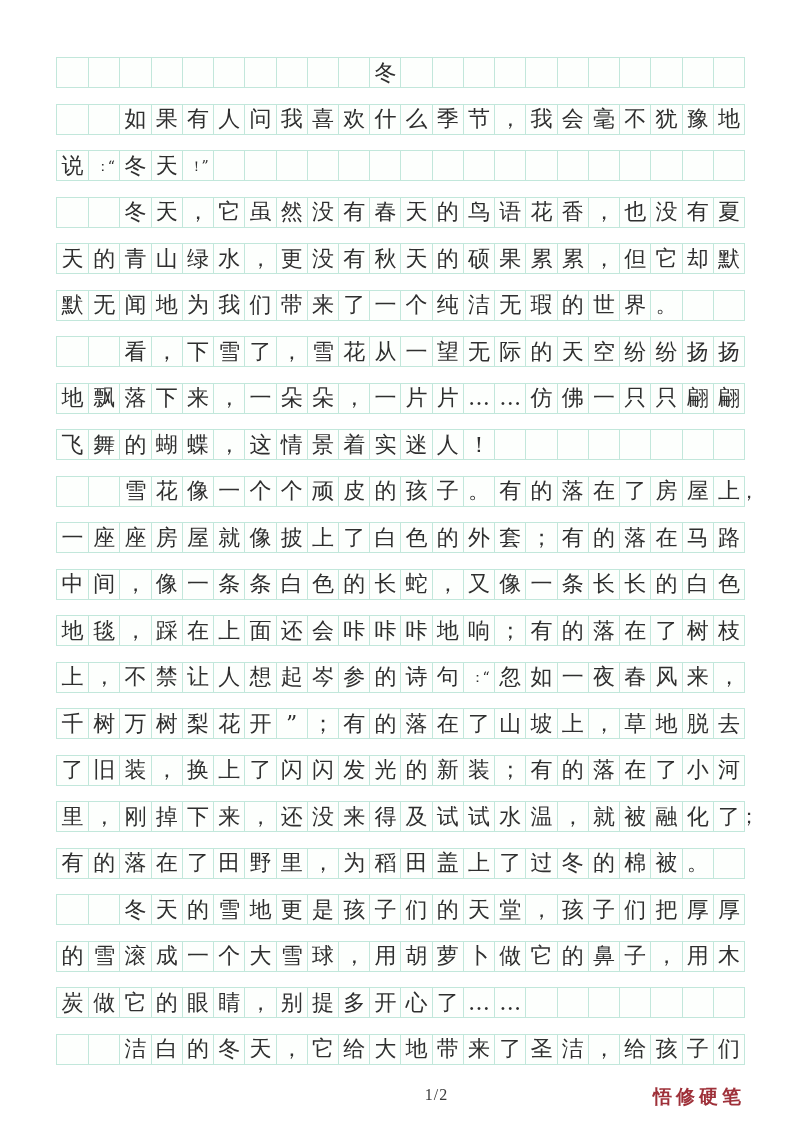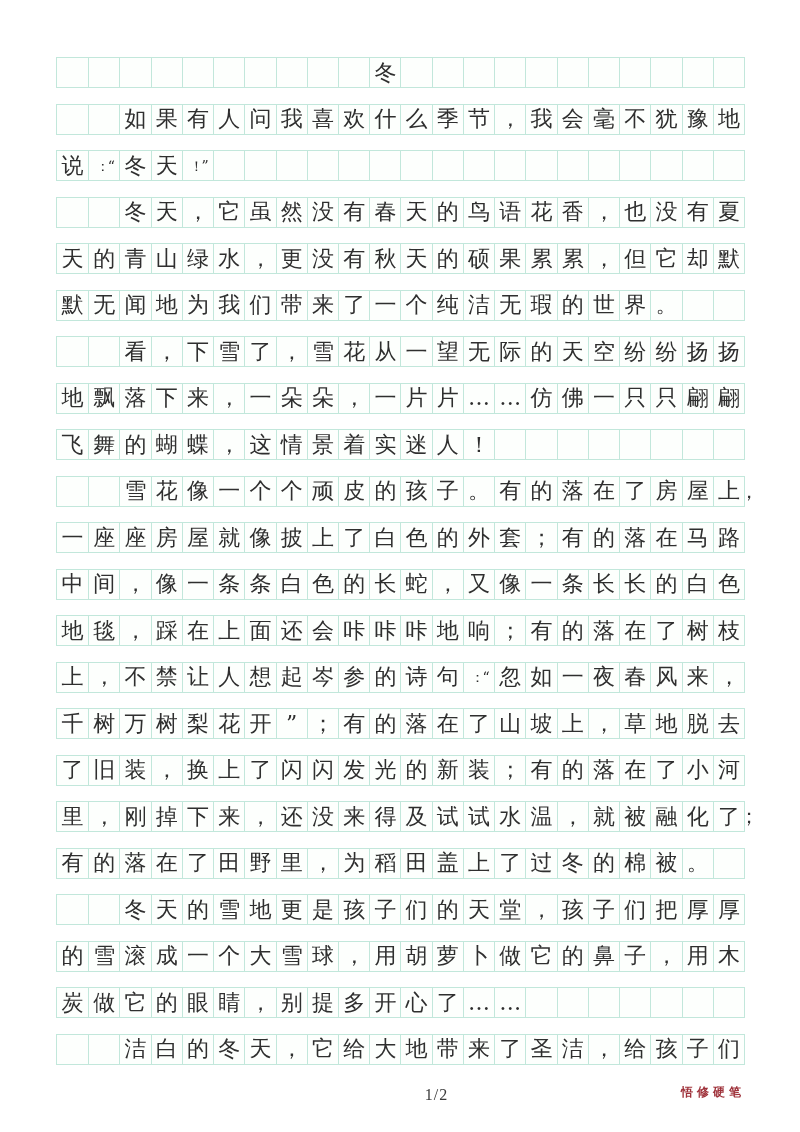--- a/index.html
+++ b/index.html
@@ -75,21 +75,21 @@
     color:#3a3a3a;
     letter-spacing:1px;
     margin-left:36px;
   }
   .watermark{
     position:absolute;
     right:0;
     top:2px;
     font-family:"DejaVu Serif","Liberation Serif",serif;
     font-weight:bold;
-    font-size:12px;
+    font-size:19px;
     letter-spacing:4px;
     color:var(--wm);
   }
 </style>
 </head>
 <body>
 
 <div class="page">
   <div class="grid">
       <div class="grid-row">

